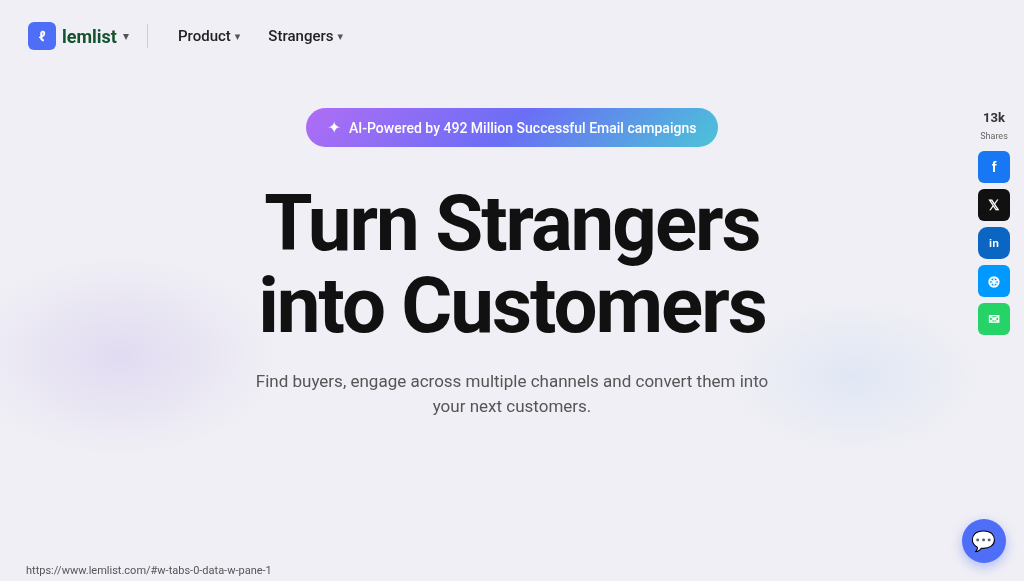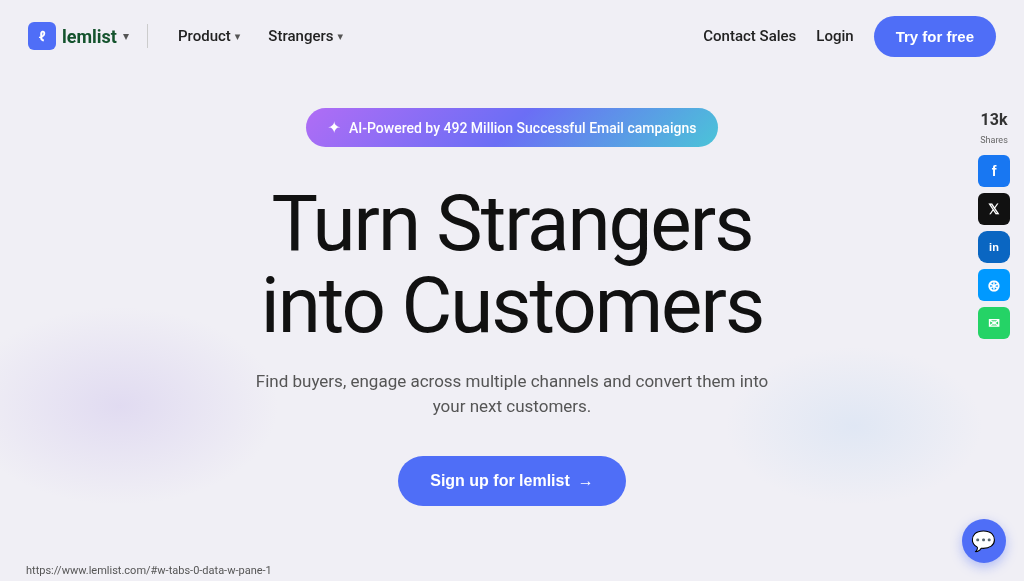--- a/index.html
+++ b/index.html
@@ -140,21 +140,21 @@
       cursor: default;
     }
 
     .ai-badge-star {
       font-size: 16px;
     }
 
     
     .headline {
       font-size: 78px;
-      font-weight: 400;
+      font-weight: 700;
       color: #111;
       line-height: 1.05;
       letter-spacing: -2px;
       margin-bottom: 22px;
     }
 
     .subheadline {
       font-size: 17px;
       color: #555;
       max-width: 520px;
@@ -183,21 +183,21 @@
       position: absolute;
       right: 14px;
       top: 110px;
       display: flex;
       flex-direction: column;
       align-items: center;
       gap: 6px;
     }
 
     .social-count {
-      font-size: 16px;
+      font-size: 13px;
       font-weight: 700;
       color: #333;
       text-align: center;
     }
 
     .social-shares-label {
       font-size: 9px;
       color: #666;
       margin-bottom: 4px;
     }
@@ -293,45 +293,36 @@
         <span>Product</span>
         <span class="chevron">▾</span>
       </a>
       <a class="nav-link">
         <span>Strangers</span>
         <span class="chevron">▾</span>
       </a>
     </div>
   </div>
 
-  <div class="navbar-right">
-    <span class="nav-right-link">Contact Sales</span>
-    <span class="nav-right-link">Login</span>
-    <button class="try-free-btn">Try for free</button>
-  </div>
 </nav>
 
 <div class="hero">
 
   <div class="ai-badge">
     <span class="ai-badge-star">✦</span>
     <span>AI-Powered by 492 Million Successful Email campaigns</span>
   </div>
 
   <h1 class="headline">
     <span>Turn Strangers</span><br>
     <span>into Customers</span>
   </h1>
 
   <p class="subheadline">Find buyers, engage across multiple channels and convert them into your next customers.</p>
 
-  <button class="cta-btn">
-    <span>Sign up for lemlist</span>
-    <span>→</span>
-  </button>
 
   <div class="bg-blob-left"></div>
   <div class="bg-blob-right"></div>
 </div>
 
 <div class="social-sidebar">
   <div class="social-count">13k</div>
   <div class="social-shares-label">Shares</div>
   <button class="social-btn facebook">f</button>
   <button class="social-btn twitter">𝕏</button>

